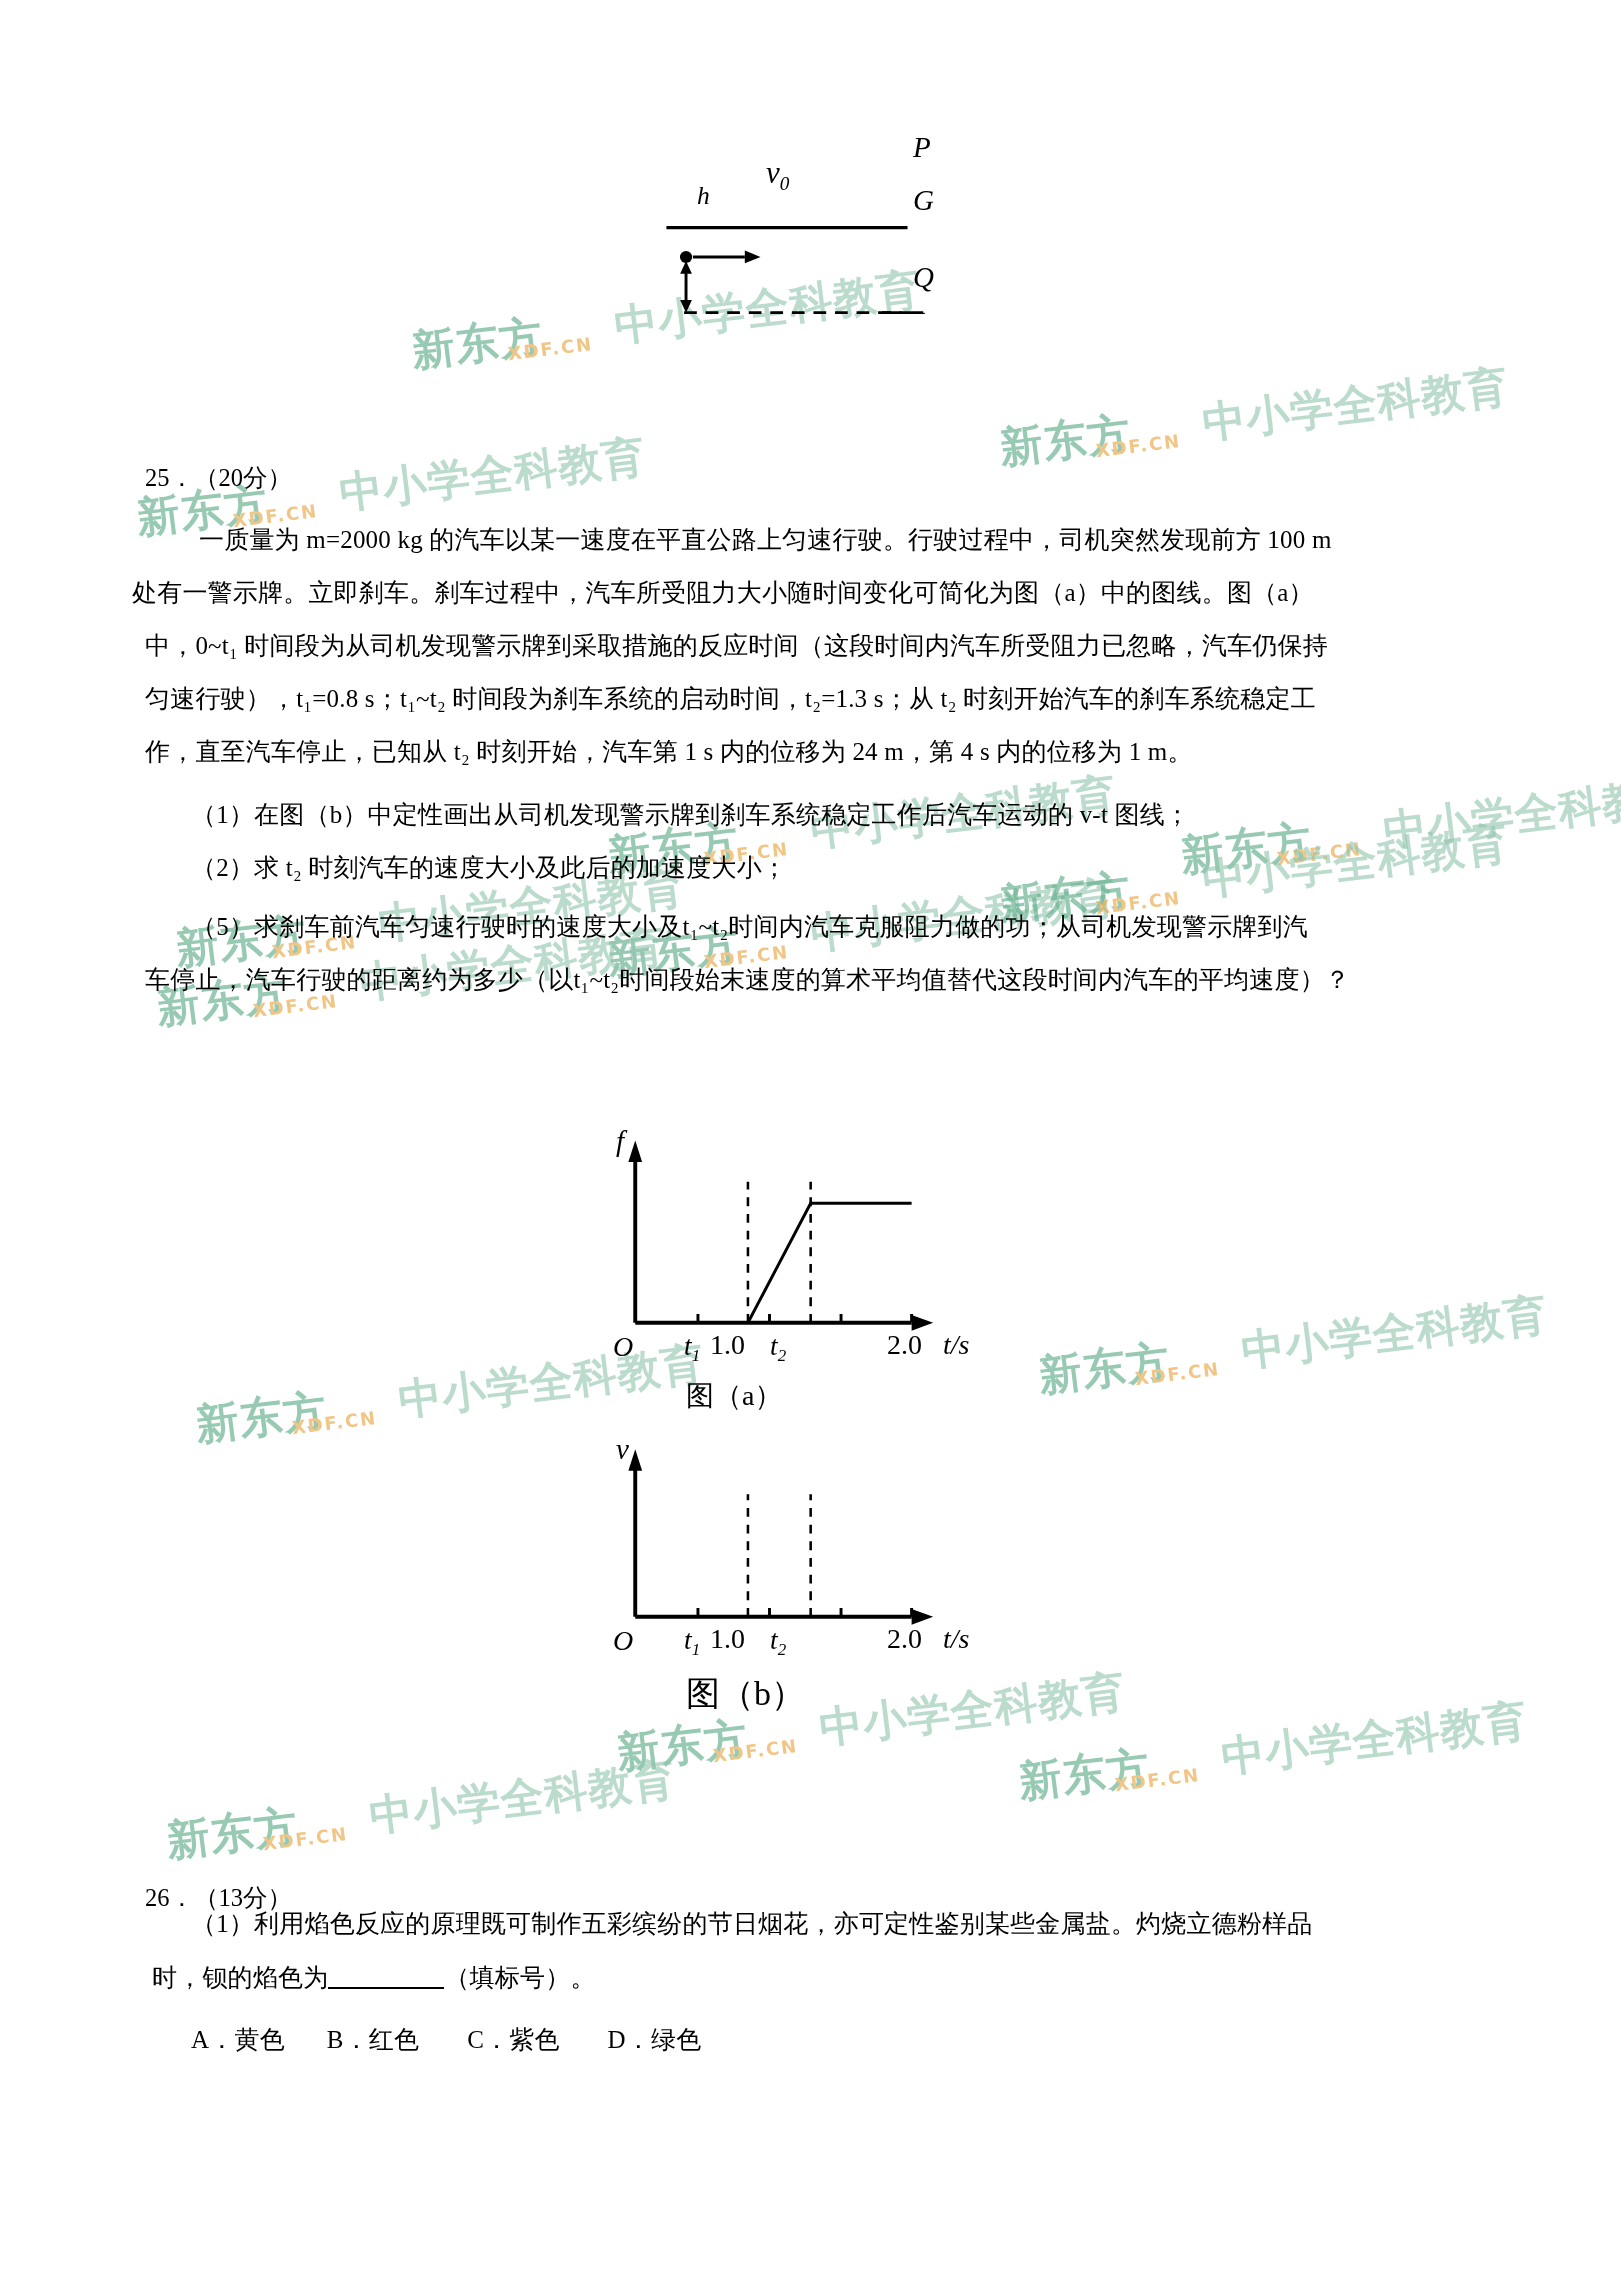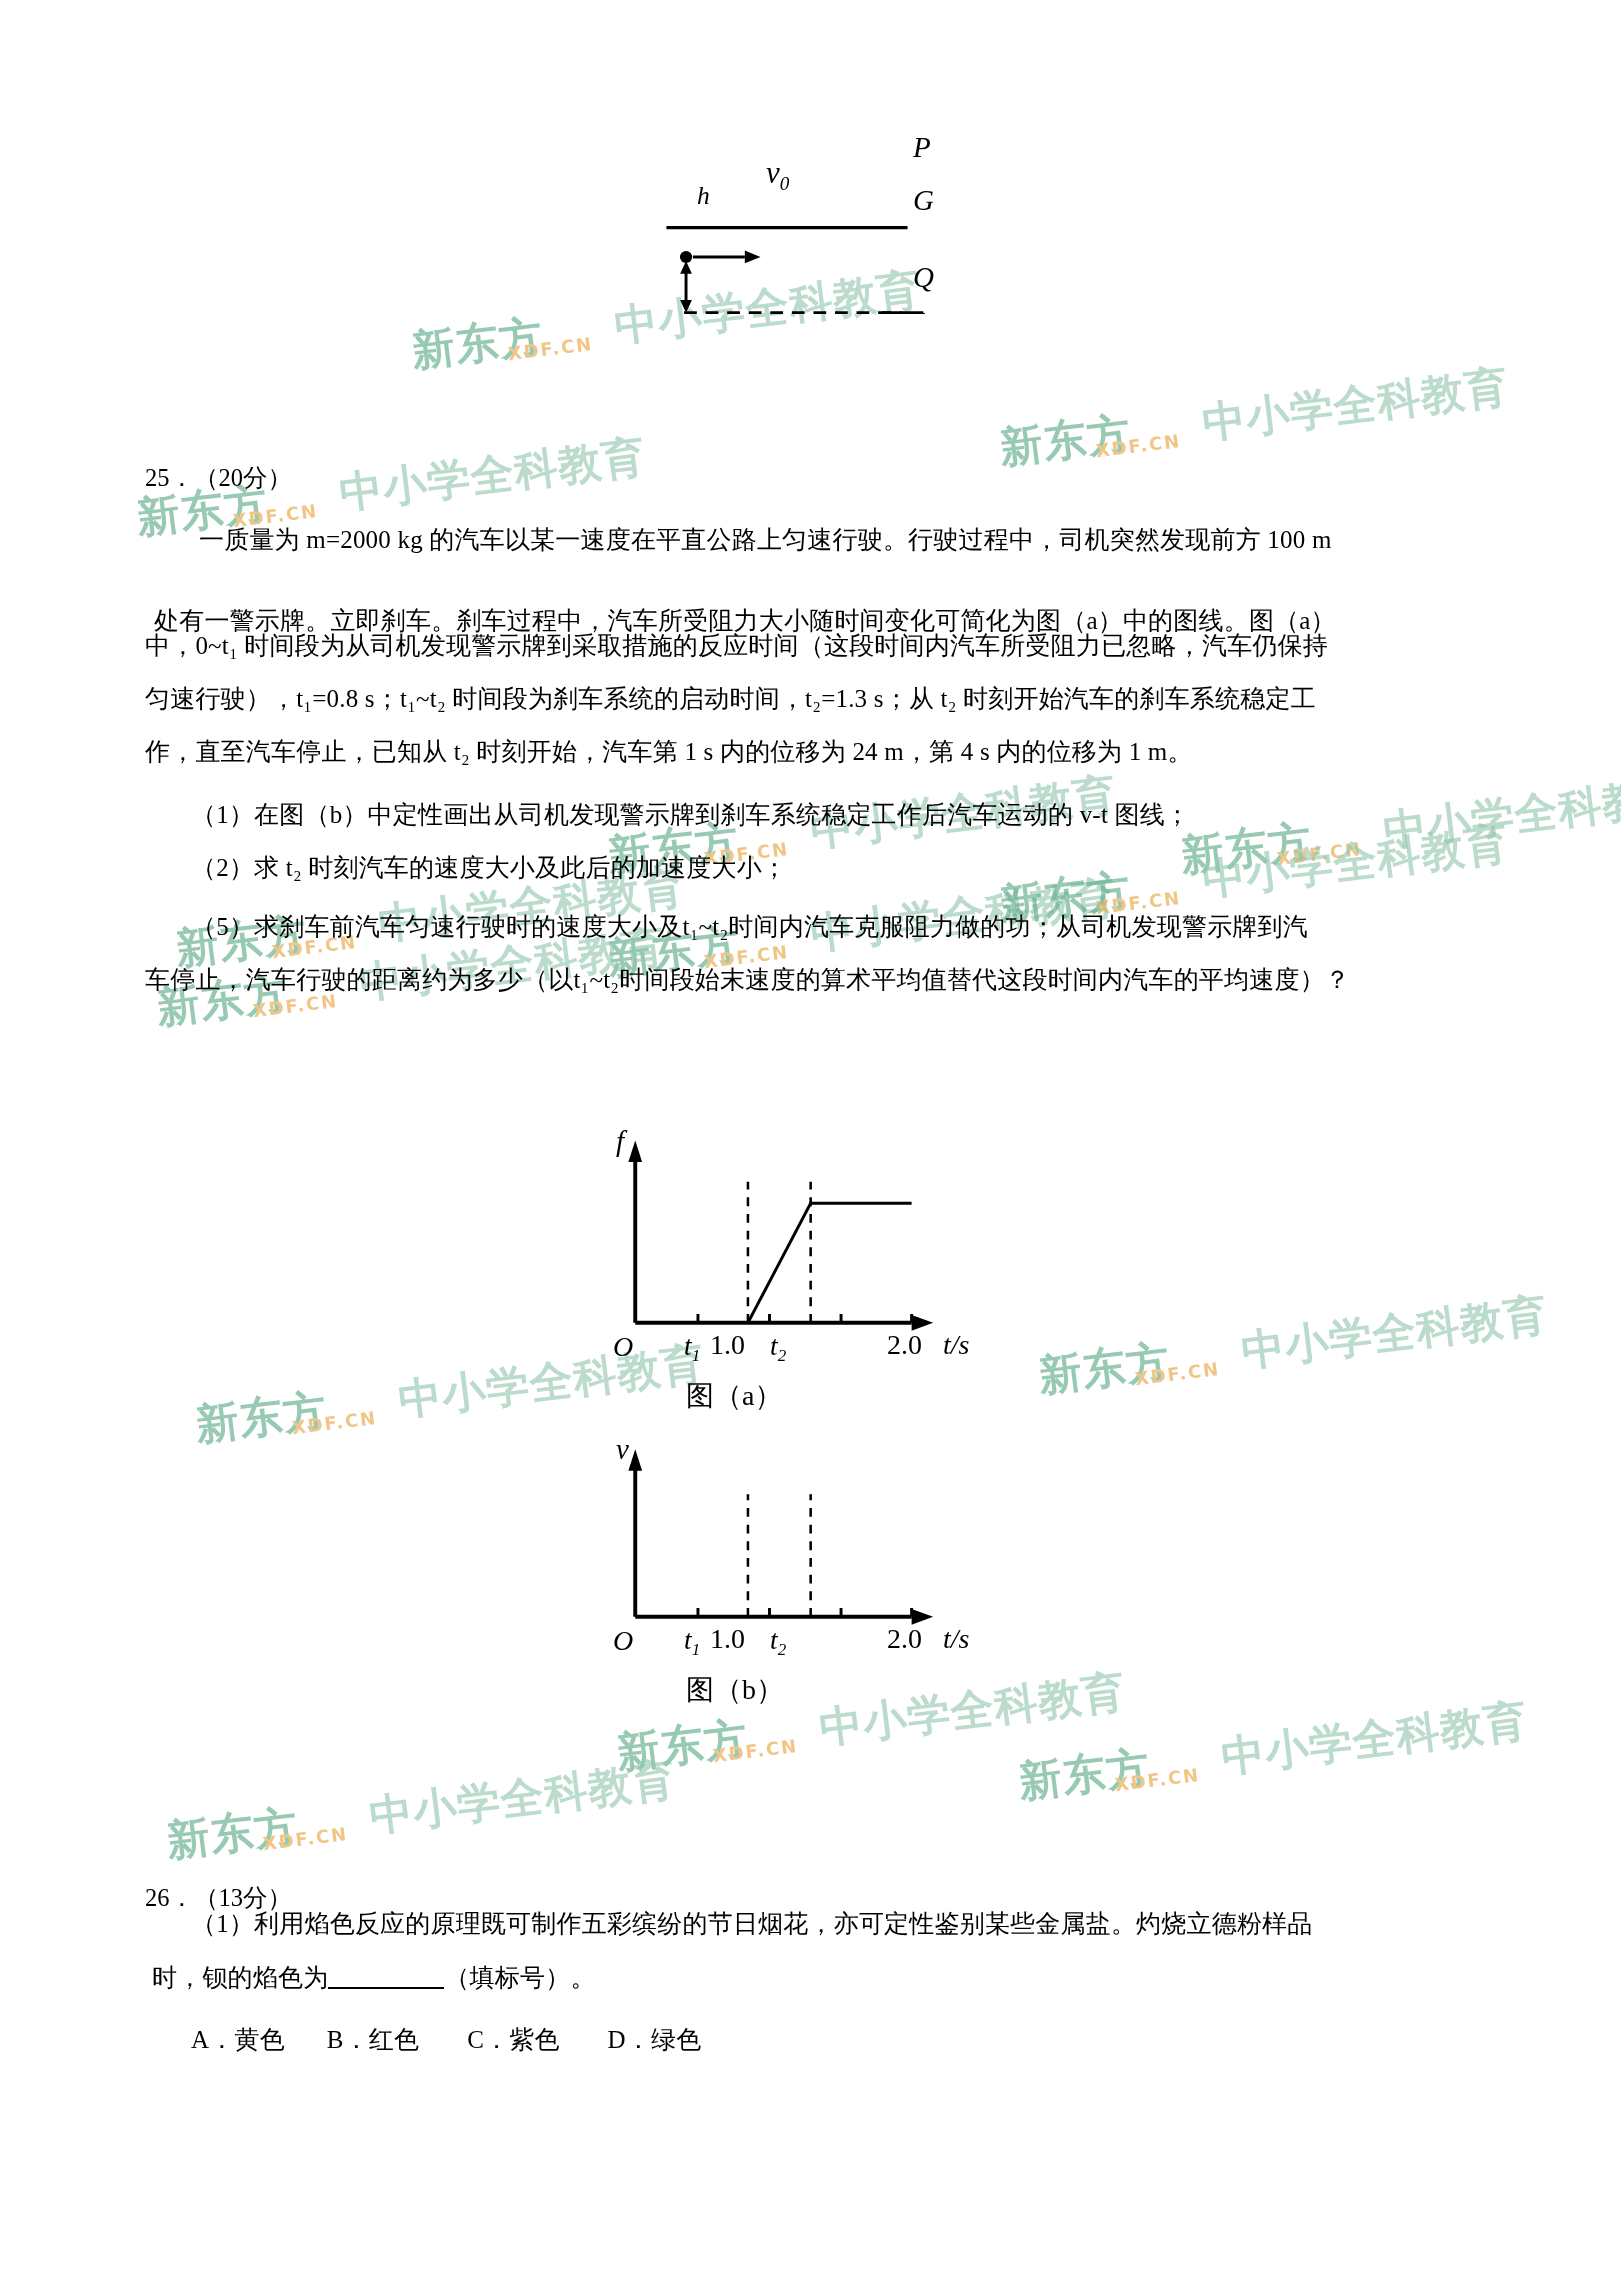--- a/index.html
+++ b/index.html
@@ -149,21 +149,21 @@
     <span>h</span>
   </div>
 
   <div class="qnum" style="left:145px;top:461px;">
     <span>25．</span><span>（20分）</span>
   </div>
 
   <div class="para" style="left:199px;top:527px;">
     <span>一质量为 m=2000 kg 的汽车以某一速度在平直公路上匀速行驶。行驶过程中，司机突然发现前方 100 m</span>
   </div>
-  <div class="para" style="left:154px;top:580px;margin-top:28px;">
+  <div class="para" style="left:132px;top:580px;">
     <span>处有一警示牌。立即刹车。刹车过程中，汽车所受阻力大小随时间变化可简化为图（a）中的图线。图（a）</span>
   </div>
   <div class="para" style="left:145px;top:633px;">
     <span>中，0~t₁ 时间段为从司机发现警示牌到采取措施的反应时间（这段时间内汽车所受阻力已忽略，汽车仍保持</span>
   </div>
   <div class="para" style="left:145px;top:686px;">
     <span>匀速行驶），t₁=0.8 s；t₁~t₂ 时间段为刹车系统的启动时间，t₂=1.3 s；从 t₂ 时刻开始汽车的刹车系统稳定工</span>
   </div>
   <div class="para" style="left:145px;top:739px;">
     <span>作，直至汽车停止，已知从 t₂ 时刻开始，汽车第 1 s 内的位移为 24 m，第 4 s 内的位移为 1 m。</span>
@@ -252,21 +252,21 @@
   </div>
   <div class="cap" style="left:770px;top:1625px;font-style:italic;font-size:27.4px;">
     <span>t</span><sub>2</sub>
   </div>
   <div class="cap" style="left:887px;top:1623px;font-size:28px;">
     <span>2.0</span>
   </div>
   <div class="cap" style="left:943px;top:1623px;font-style:italic;font-size:28px;">
     <span>t/s</span>
   </div>
-  <div class="cap" style="left:686px;top:1671px;font-size:28px;">
+  <div class="cap" style="left:686px;top:1671px;font-size:34px;">
     <span>图（b）</span>
   </div>
 
   <div class="qnum" style="left:145px;top:1881px;">
     <span>26．</span><span>（13分）</span>
   </div>
 
   <div class="para" style="left:191px;top:1911px;">
     <span>（1）利用焰色反应的原理既可制作五彩缤纷的节日烟花，亦可定性鉴别某些金属盐。灼烧立德粉样品</span>
   </div>

